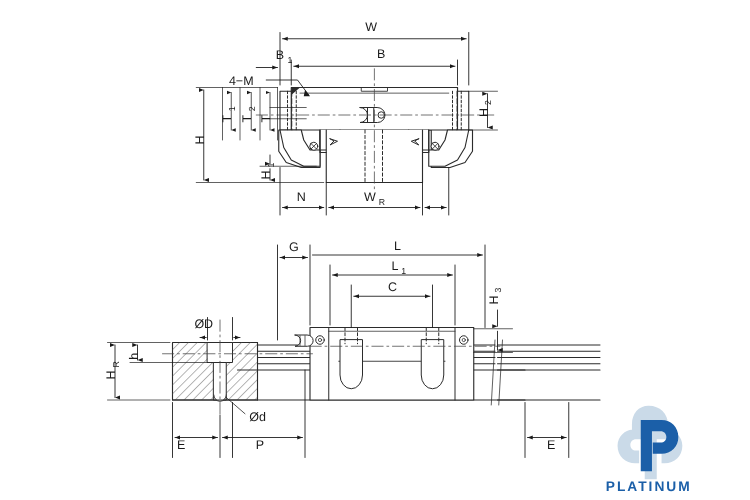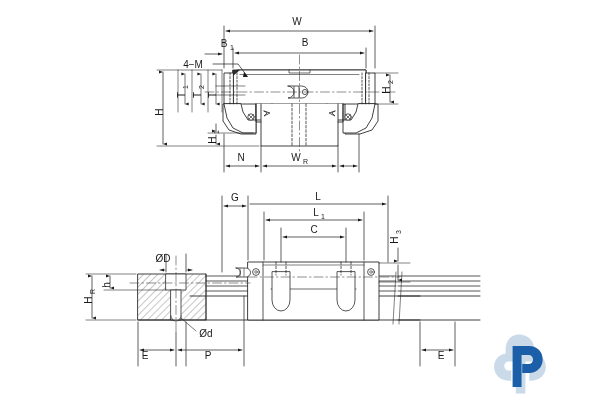--- a/index.html
+++ b/index.html
@@ -405,15 +405,16 @@
 
   <div id="logo-wrap">
     <svg id="logo-mark" viewBox="0 0 100 100">
       <path d="M50 4 C64 4 74 14 74 27 L74 34 C82 34 92 42 92 54 C92 67 82 76 70 76
                L66 76 L66 60 L70 60 C74 60 77 57 77 53 C77 49 74 46 70 46 L60 46 L60 96
                L45 96 L45 46 L34 46 C30 46 27 49 27 53 C27 57 30 60 34 60 L38 60 L38 76
                L33 76 C21 76 11 67 11 54 C11 42 21 34 29 34 L29 27 C29 14 37 4 50 4 Z" fill="#9fbcd6" opacity="0.55"></path>
       <path d="M40 22 L66 22 C78 22 87 31 87 43 C87 55 78 64 66 64 L55 64 L55 50 L65 50
                C69 50 72 47 72 43 C72 39 69 36 65 36 L54 36 L54 86 L40 86 Z" fill="#1b5fa8"></path>
     </svg>
+    <div id="logo-word">PLATINUM</div>
   </div>
 
 </div>
 
 </body></html>

